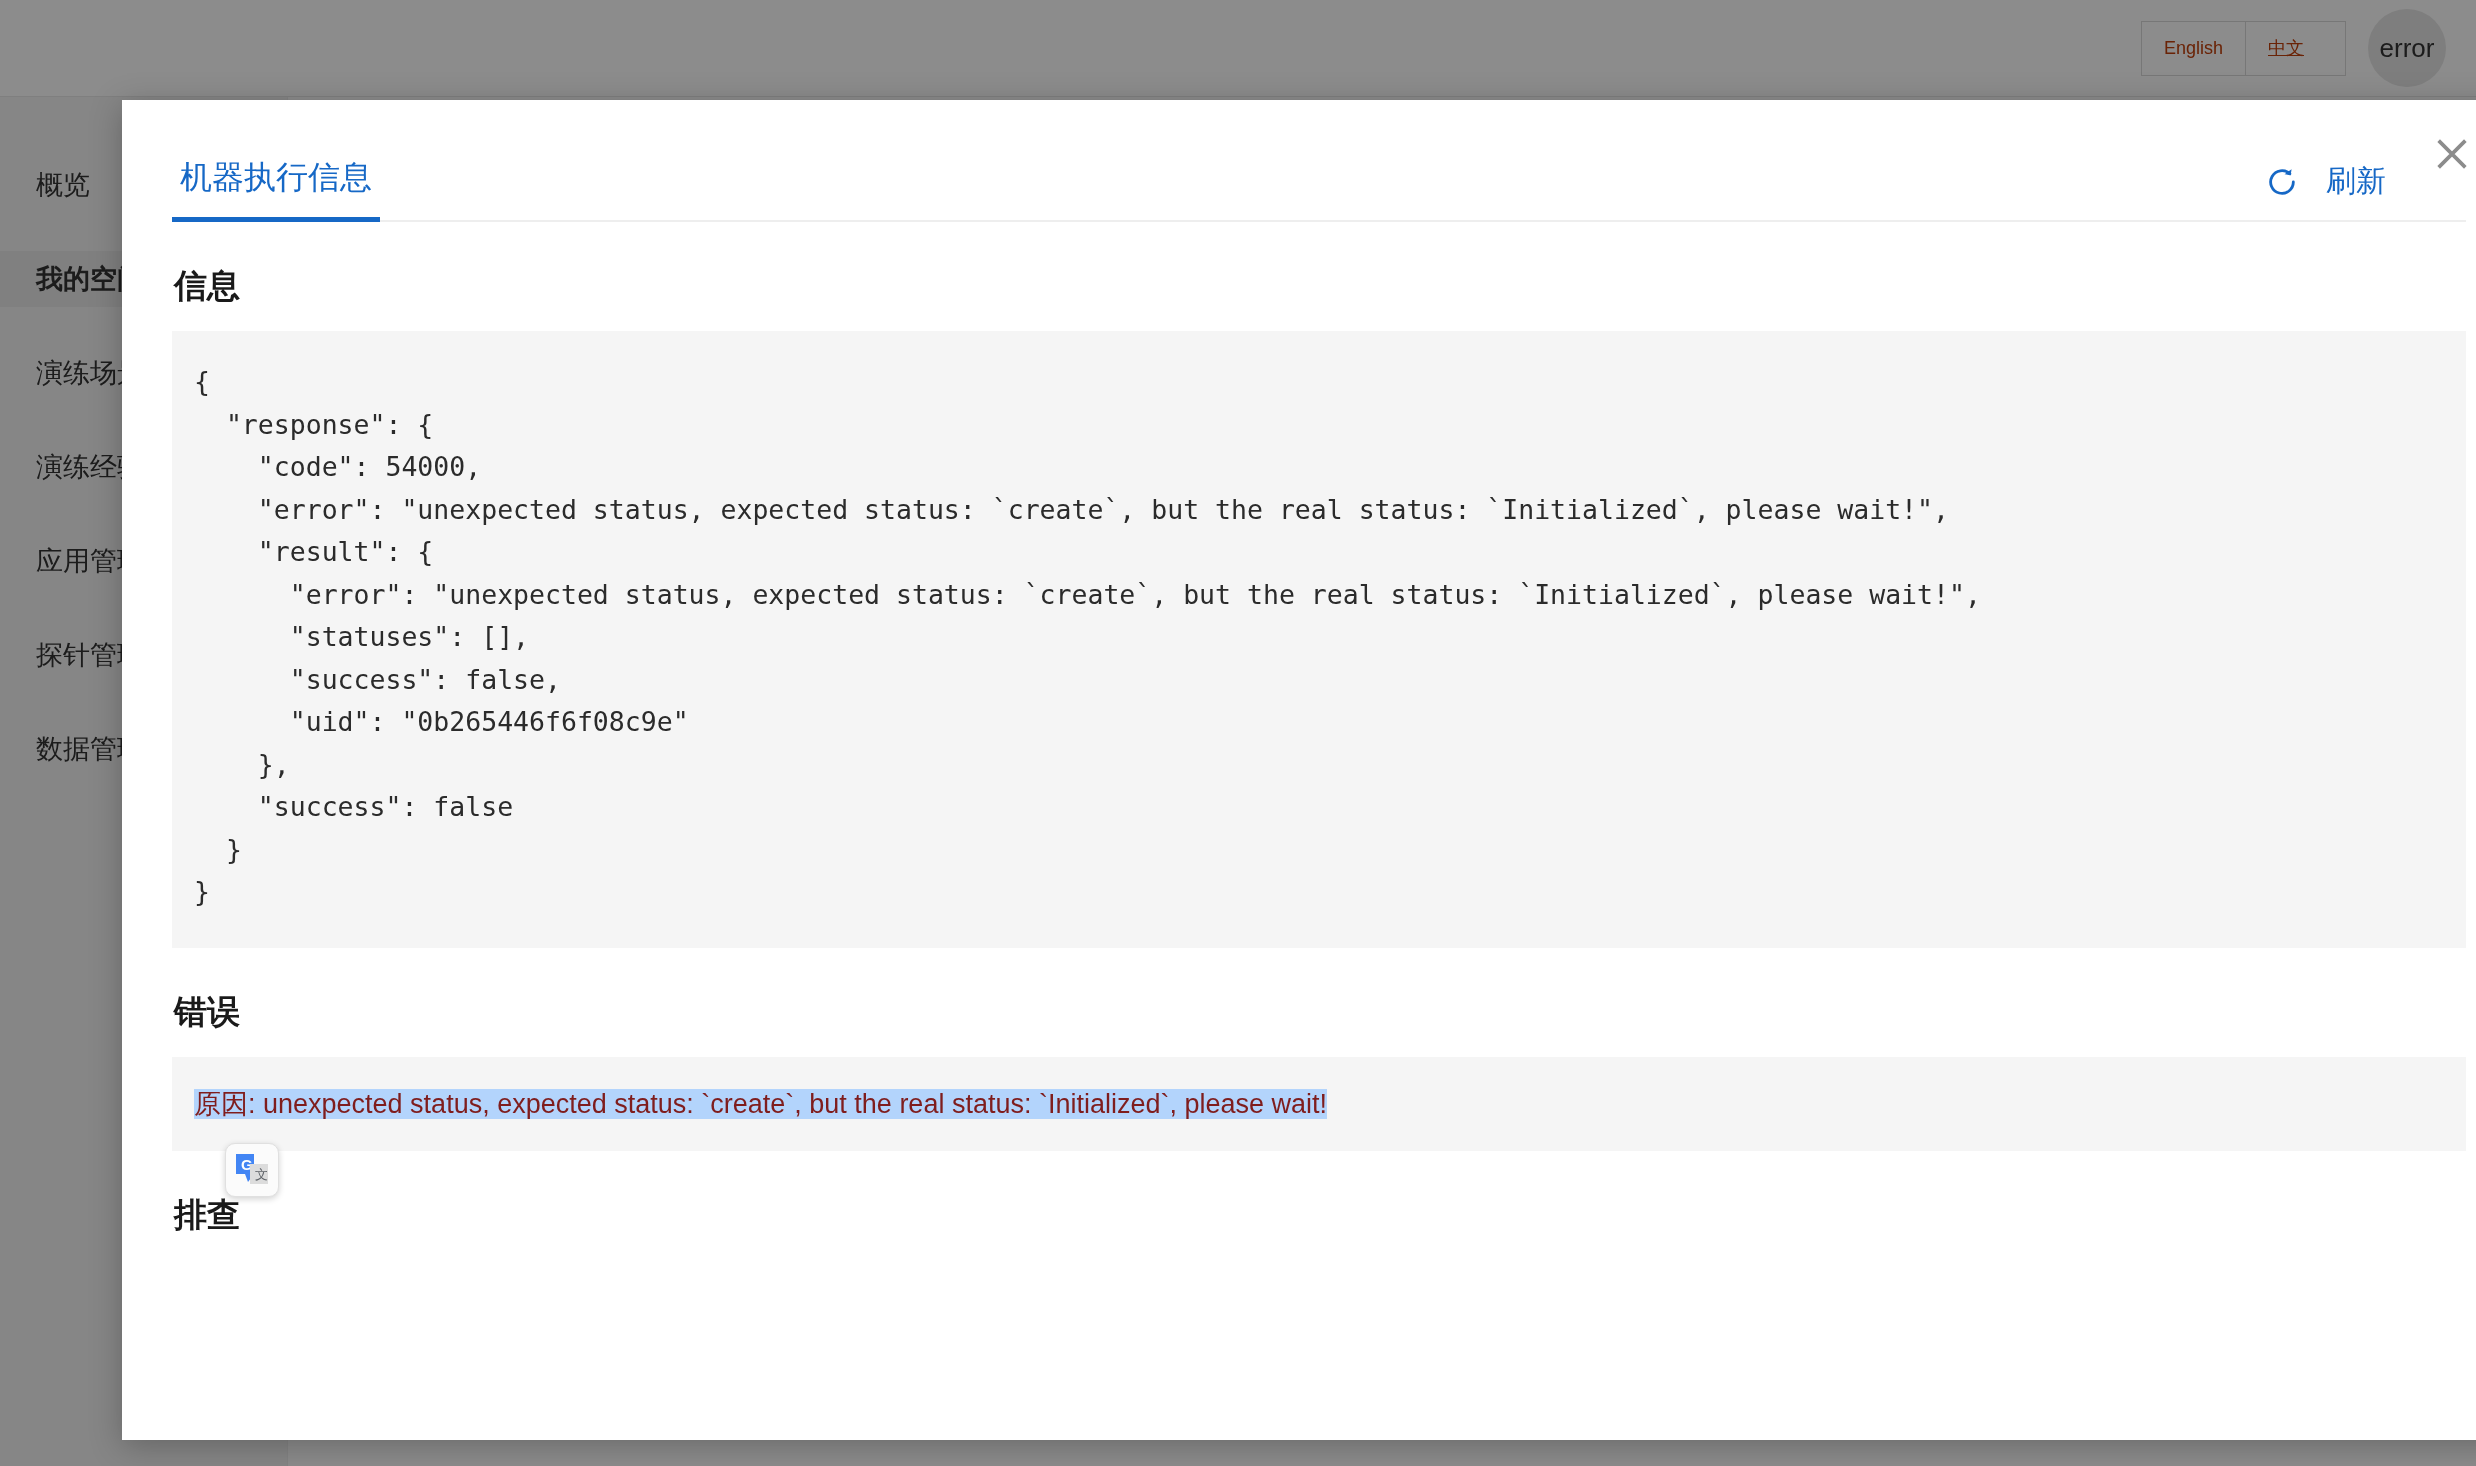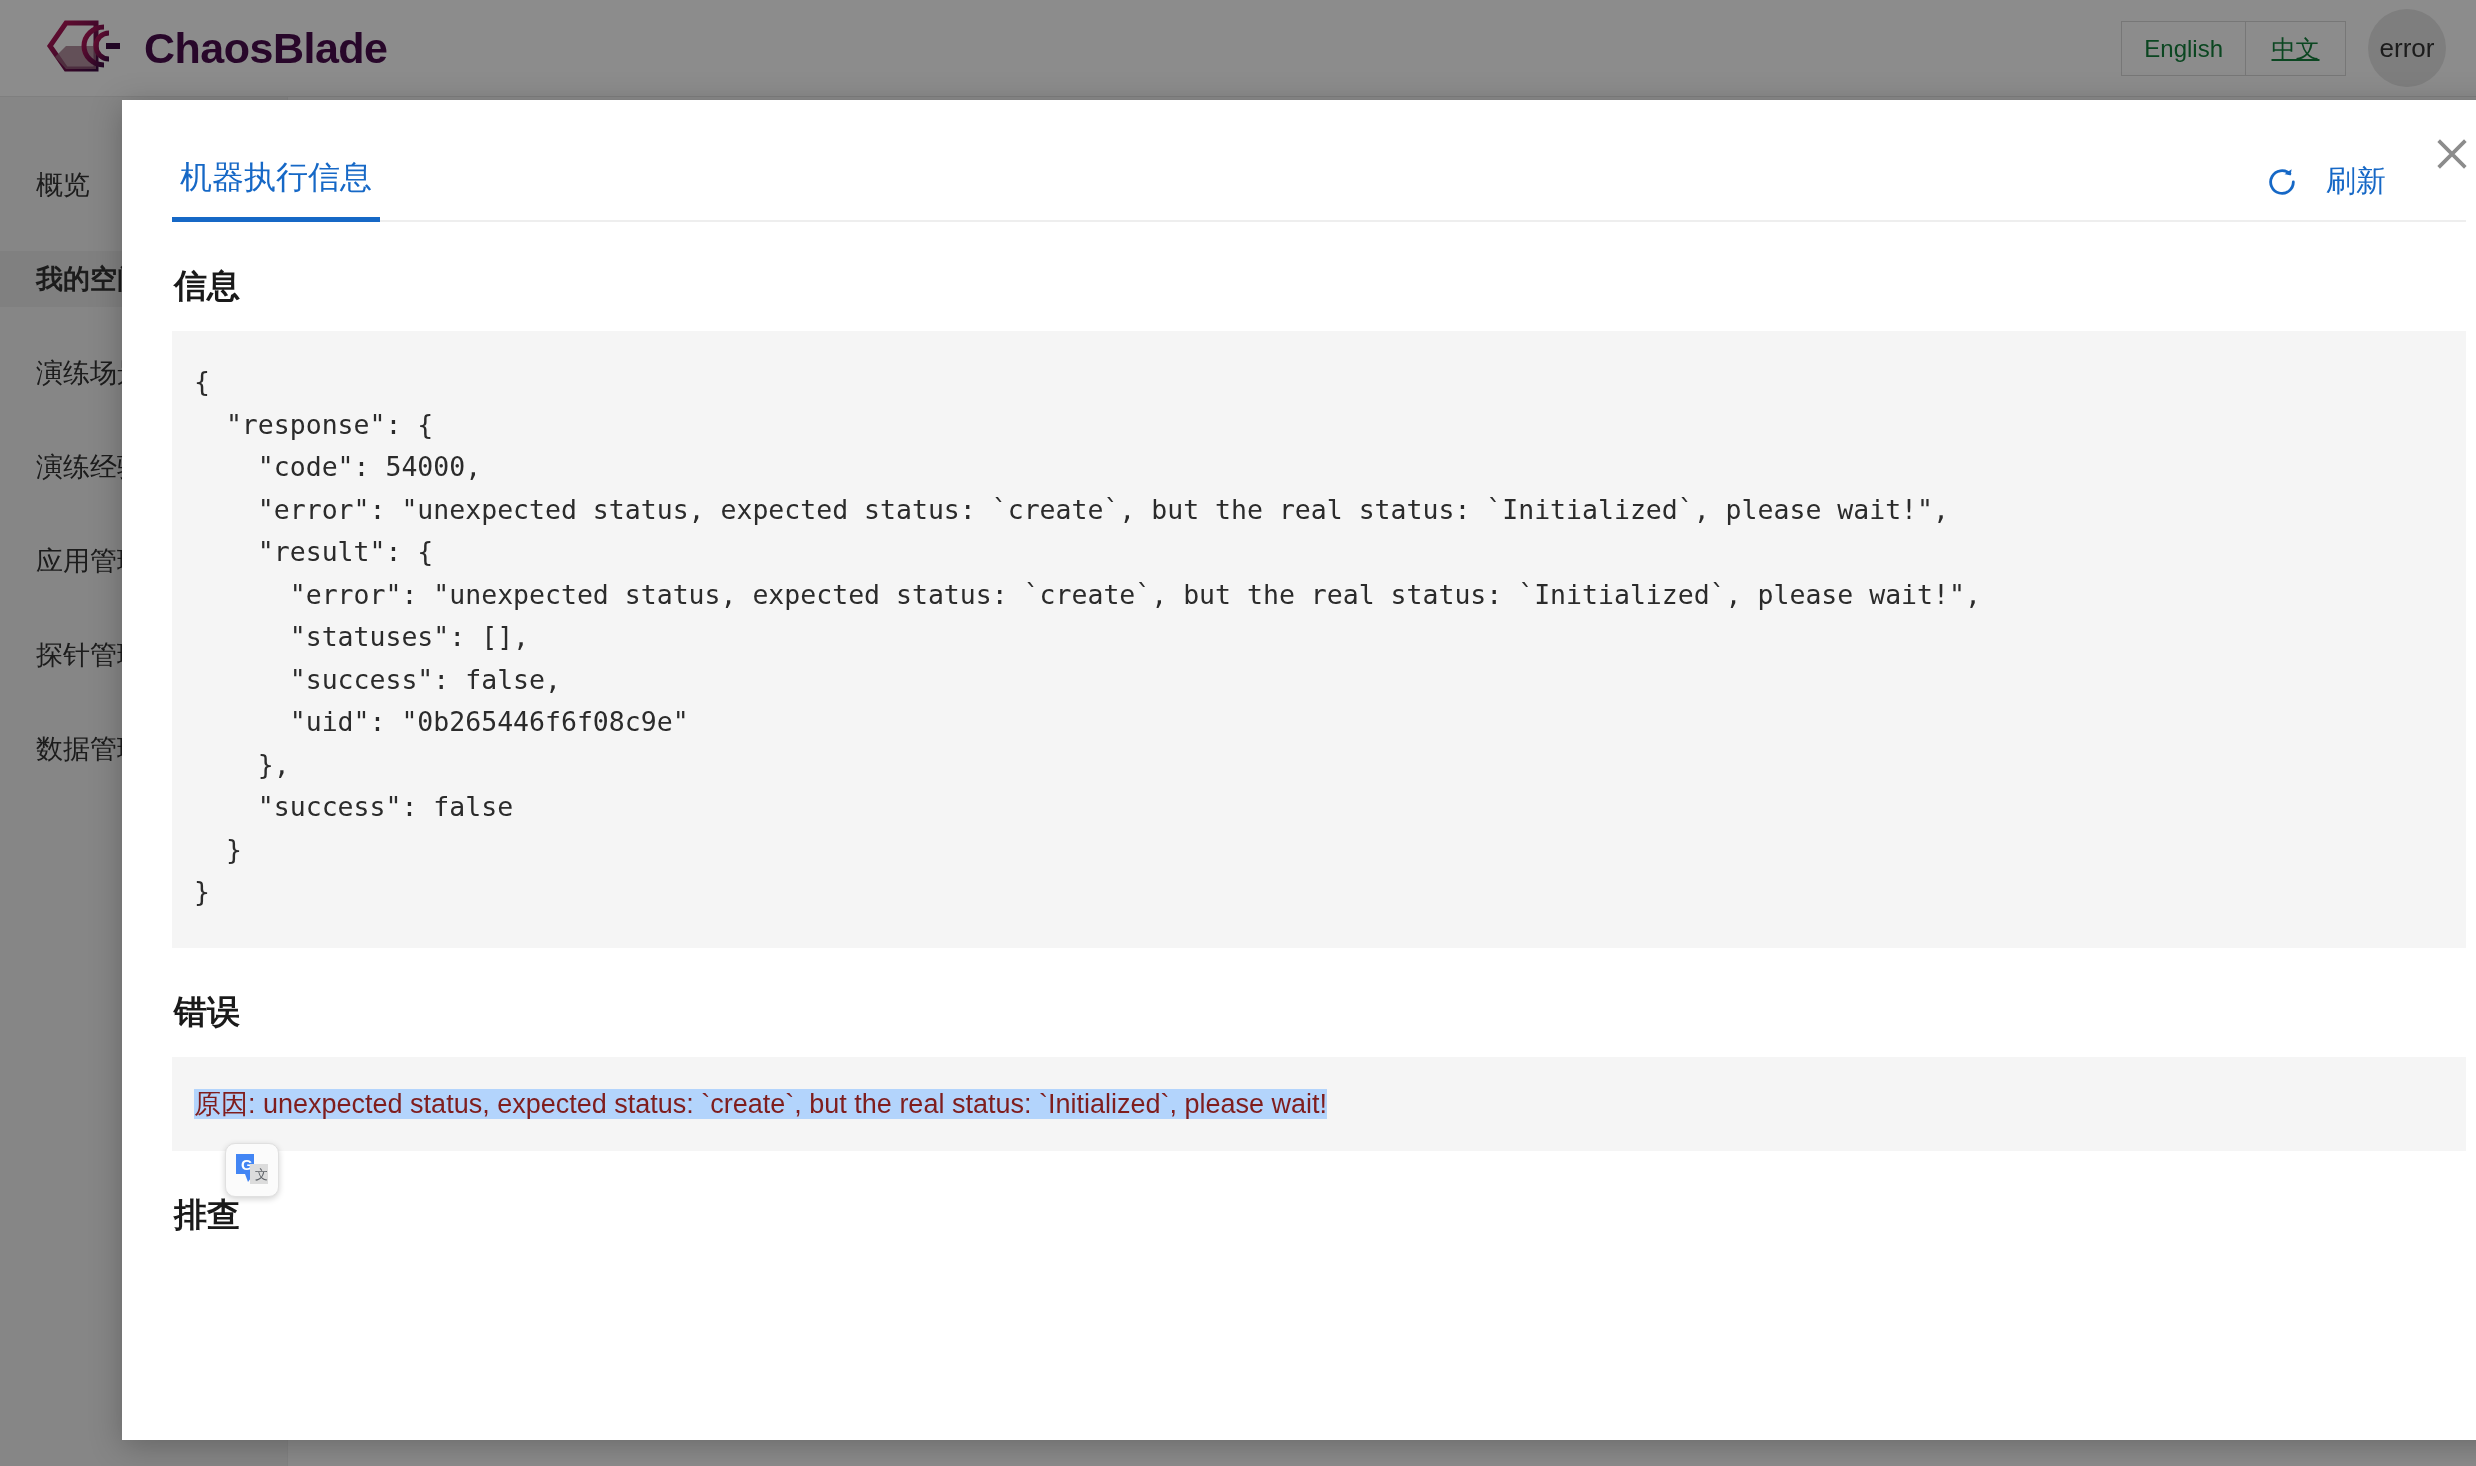--- a/index.html
+++ b/index.html
@@ -30,21 +30,21 @@
     letter-spacing: -0.5px;
   }
   .header-right {
     margin-left: auto; display: flex; align-items: center; gap: 0;
     margin-right: 30px;
   }
   .lang-group { display: flex; }
   .lang-btn {
     height: 55px; min-width: 100px; padding: 0 22px;
     border: 1px solid #d9d9d9; background: #fff;
-    font-size: 24px; color: #15803d; line-height: 53px; text-align: center;
+    font-size: 18px; color: #c2410c; line-height: 53px; text-align: left;
     cursor: pointer;
   }
   .lang-btn + .lang-btn { border-left: none; text-decoration: underline; }
   .avatar {
     width: 78px; height: 78px; border-radius: 50%;
     background: #e6e6e6; color: #333;
     display: flex; align-items: center; justify-content: center;
     font-size: 26px; margin-left: 22px; cursor: pointer;
   }
 
@@ -145,36 +145,20 @@
   .modal-scroll-thumb {
     width: 17px; height: 100%; background: #c4c4c4; border-radius: 9px;
   }
 </style>
 </head>
 <body>
 
 <div class="app">
 
   <div class="app-header">
-    <div class="brand">
-      <svg class="brand-logo" viewBox="0 0 78 58">
-        <defs>
-          <linearGradient id="lg" x1="0" y1="0" x2="1" y2="1">
-            <stop offset="0" stop-color="#c2185b"></stop>
-            <stop offset="1" stop-color="#3d0b43"></stop>
-          </linearGradient>
-        </defs>
-        <path d="M20 4 L50 4 L50 50 L20 50 L4 27 Z" fill="none" stroke="url(#lg)" stroke-width="5"></path>
-        <path d="M20 27 L50 27 L50 50 L20 50 L9 38 Z" fill="#9b6d82" opacity="0.75"></path>
-        <path d="M58 8 a20 19 0 1 0 0 38" fill="none" stroke="url(#lg)" stroke-width="5"></path>
-        <path d="M63 14 a13 13 0 1 0 0 26" fill="none" stroke="url(#lg)" stroke-width="5"></path>
-        <rect x="60" y="24" width="14" height="6" fill="#3d0b43"></rect>
-      </svg>
-      <div class="brand-name">ChaosBlade</div>
-    </div>
     <div class="header-right">
       <div class="lang-group">
         <div class="lang-btn">English</div>
         <div class="lang-btn">中文</div>
       </div>
       <div class="avatar">error</div>
     </div>
   </div>
 
   <div class="app-body">

